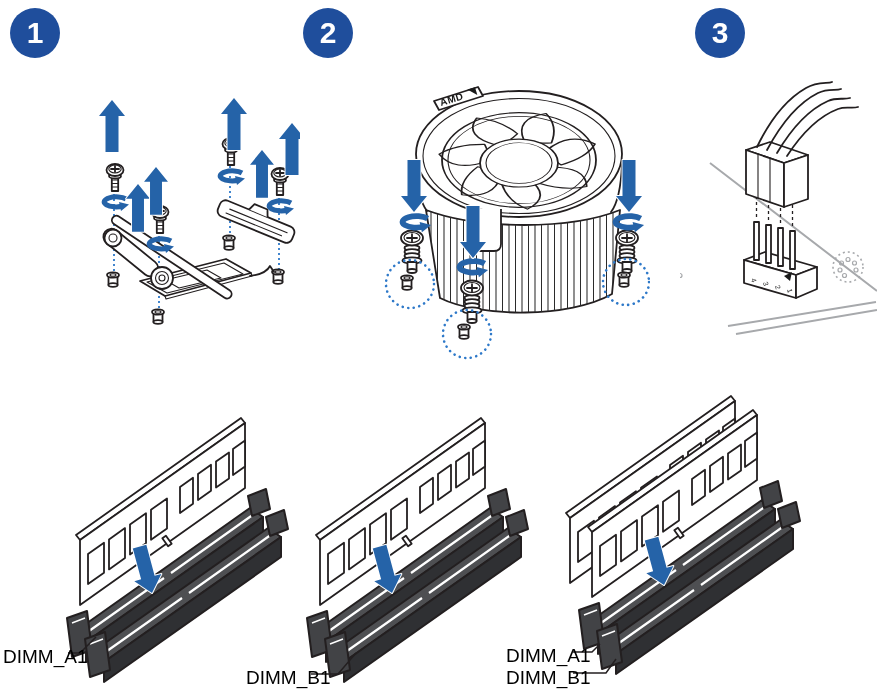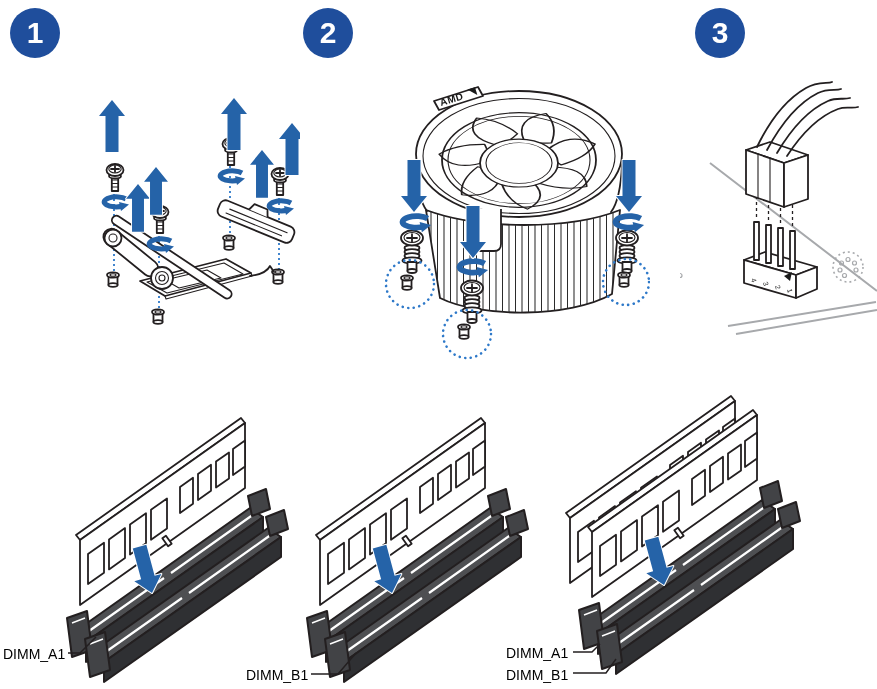--- a/index.html
+++ b/index.html
@@ -2,21 +2,21 @@
 <html style="--badge_blue: #1F4E9C; --arrow_blue: #2563A8; --dotted_blue: #2E79C9; --ink: #231F20; --slot_top: #4E4F52; --slot_front: #2F3033; --latch: #424346; --board_gray: #A7A9AC;"><head>
 <meta charset="utf-8">
 <style>
   html,body{margin:0;padding:0;background:#fff;}
   #page{position:relative;width:877px;height:689px;background:#fff;overflow:hidden;
         font-family:"Liberation Sans",sans-serif;}
   .badge{position:absolute;width:50px;height:50px;border-radius:50%;
          background:var(--badge_blue);color:#fff;font-size:30px;font-weight:bold;
          display:flex;align-items:center;justify-content:center;}
   .illus{position:absolute;}
-  .dimm-label{position:absolute;font-size:14px;color:#000;white-space:nowrap;}
+  .dimm-label{position:absolute;font-size:19px;color:#000;white-space:nowrap;}
   #connector-overlay{position:absolute;left:0;top:0;pointer-events:none;}
 
   
   .s{stroke:var(--ink);fill:#fff;stroke-width:1.8;stroke-linejoin:round;}
   .sl{stroke:var(--ink);fill:none;stroke-width:1.8;stroke-linejoin:round;stroke-linecap:round;}
   .thin{stroke-width:1.1;}
   .arrow{fill:var(--arrow_blue);stroke:#fff;stroke-width:2;paint-order:stroke;stroke-linejoin:round;}
   .rot{stroke:var(--arrow_blue);fill:none;stroke-width:5;}
   .rot-head{fill:var(--arrow_blue);stroke:none;}
   .bluedash{stroke:var(--dotted_blue);fill:none;stroke-dasharray:2 3;stroke-width:1.8;}

